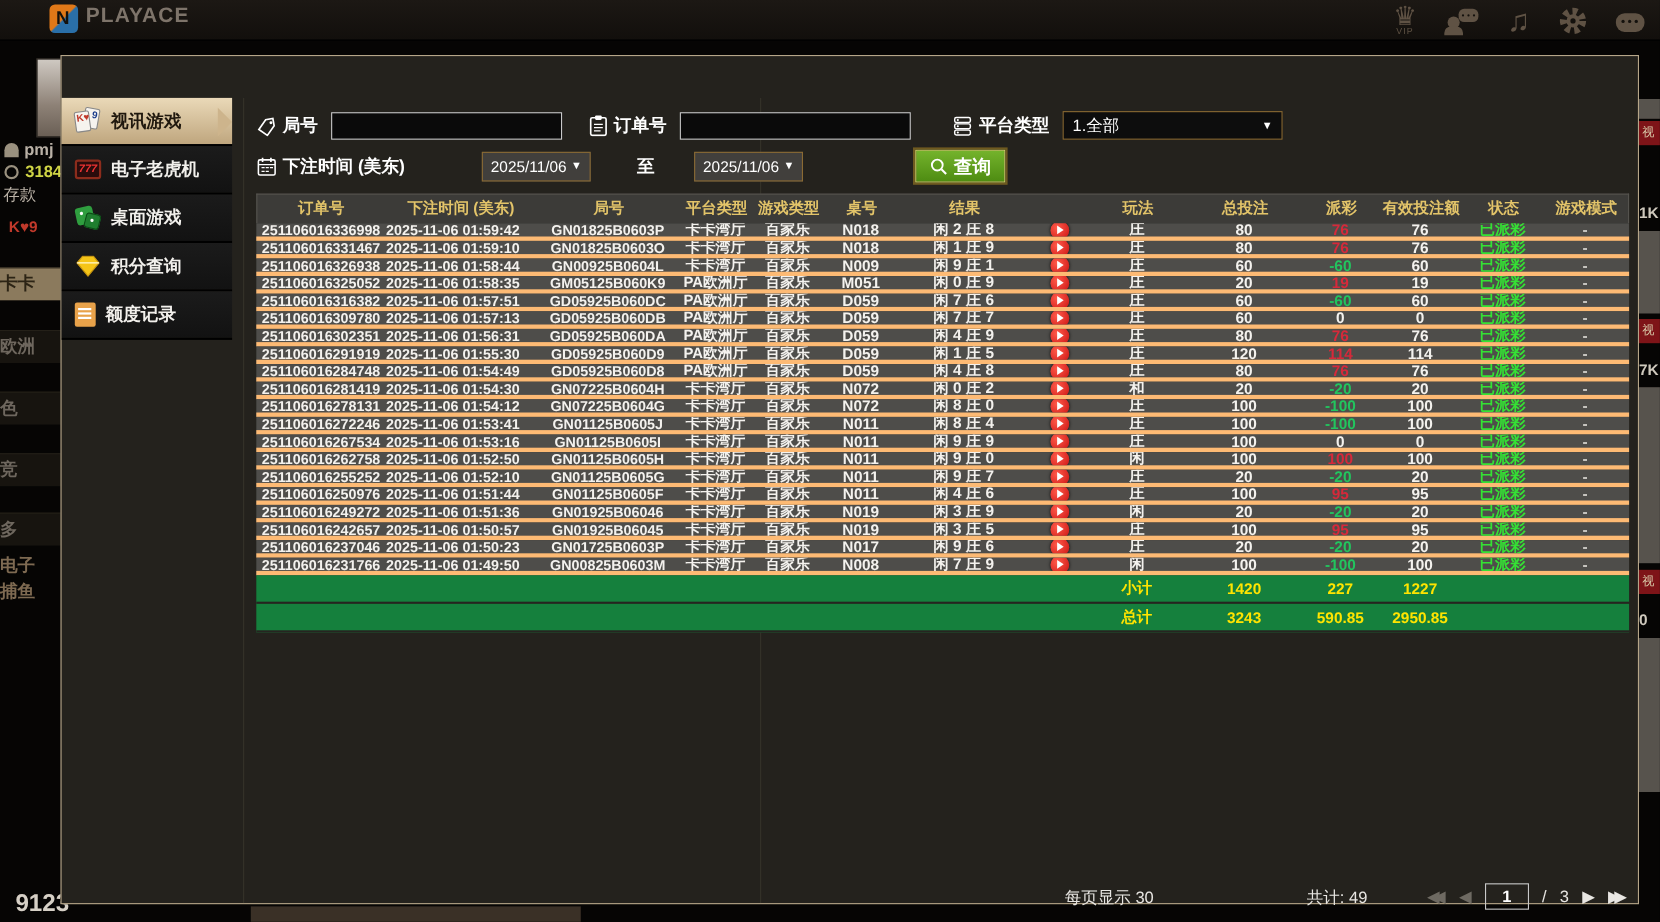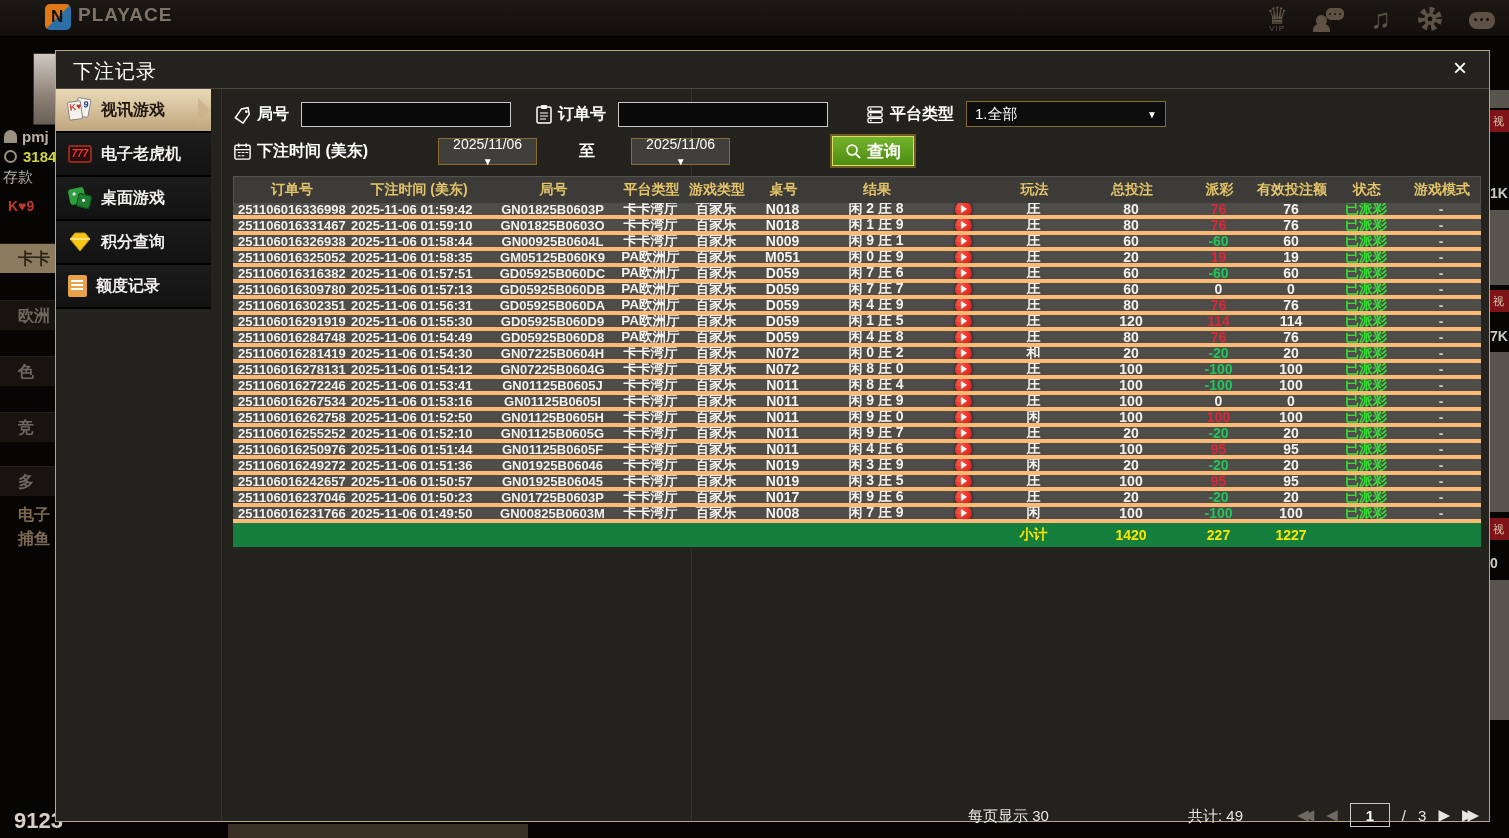--- a/index.html
+++ b/index.html
@@ -34,21 +34,21 @@
   .bgfrag { z-index:1; color:#8d8478; }
   #bg-avatar { left:33px; top:53px; width:72px; height:72px;
     background:linear-gradient(#cfc9c2,#8d8176 60%,#6a5f55); border:1px solid #3a352e; }
   #bg-user { left:4px; top:128px; color:#b9b1a6; font-weight:bold; font-size:15px; display:flex; gap:5px; align-items:center;}
   #bg-bal { left:4px; top:148px; color:#cfd445; font-weight:bold; font-size:15px; display:flex; gap:6px; align-items:center;}
   .coin { width:13px; height:13px; border:2px solid #9a917f; border-radius:50%; display:inline-block; }
   .phead { width:13px; height:13px; background:#9a917f; border-radius:50% 50% 0 0; display:inline-block; }
   #bg-dep { left:3px; top:168px; color:#b9b1a6; font-weight:normal; font-size:15px; }
   #bg-cards { left:8px; top:198px; font-size:14px; color:#c0392b; font-weight:bold; }
   .bg-item { left:0; width:56px; height:30px; color:#6e675e; font-weight:bold; font-size:16px;
-    padding-left:18px; line-height:30px; background:#17140f; border-top:1px solid #242018; }
+    line-height:30px; background:#17140f; border-top:1px solid #242018; }
   #bg-kk { top:243px; background:#8b7a5d; color:#2c2415; }
   #bg-oz { top:300px; } #bg-se { top:356px; } #bg-jing { top:412px; } #bg-duo { top:466px; }
   #bg-dz { top:500px; color:#7e6a52; background:none; border:none;}
   #bg-by { top:524px; color:#7e6a52; background:none; border:none;}
   #bg-num { left:14px; top:808px; color:#d6d0c6; font-weight:bold; font-size:22px; }
   .bg-right { left:1488px; width:21px; }
   .rbadge { position:absolute; left:0; width:21px; height:22px; background:#7e1418; color:#d8c9a8; font-size:11px; text-align:center; line-height:22px;}
   .rtxt { position:absolute; left:2px; color:#cfc9bd; font-weight:bold; font-size:14px; }
   .rblock { position:absolute; left:0; width:21px; background:#57534d; }
   #bg-photo2 { left:228px; top:824px; width:300px; height:14px; background:#3a3026; }
@@ -90,21 +90,21 @@
   #content { position:absolute; left:155px; top:38px; right:0; bottom:0; }
   .ghostline { position:absolute; top:0; bottom:0; width:1px; background:#5a5244; opacity:.35; }
 
   .flt-row { position:absolute; left:22px; display:flex; align-items:center; }
   .flabel { color:#fff; font-weight:bold; font-size:16px; display:flex; align-items:center; gap:5px; }
   .finput { width:210px; height:25px; background:#0a0a0a; border:1px solid #c9c9c9; color:#fff;
     font-size:14px; padding:0 5px; }
   .fselect { width:200px; height:25px; background:#0d0d0d; border:1px solid #8a6a33; color:#fff;
     font-size:15px; display:flex; align-items:center; justify-content:space-between; padding:12px 8px; cursor:pointer;}
   .dsel { width:99px; height:27px; background:#413f3c; border:1px solid #8a6a33; color:#fff;
-    font-size:14px; display:flex; align-items:center; justify-content:center; gap:4px; cursor:pointer;flex-direction:column; }
+    font-size:14px; display:flex; align-items:center; justify-content:center; gap:4px; cursor:pointer; }
   .caret { font-size:10px; }
   #btn-search { margin-left:0; height:30px; padding:0 12px; background:linear-gradient(#74b32c,#4e8c12);
     border:1px solid #d8e06a; outline:2px solid #6f5a20; color:#fff; font-weight:bold; font-size:17px;
     display:flex; align-items:center; gap:5px; cursor:pointer; }
 
   
   #btable { position:absolute; left:22px; top:87px; width:1248px; }
   .grid { display:grid; grid-template-columns:116px 138px 131px 65px 66px 67px 120px 55px 85px 110px 65px 80px 70px 80px; }
   #thead { height:27px; background:#3c3b38; border:1px solid #55534e; border-bottom:none; }
   #thead .cell { color:#e3c469; font-weight:bold; font-size:14px; }
@@ -200,24 +200,20 @@
   <span class="rblock" style="top:120px;height:75px"></span>
   <span class="rbadge" style="top:200px">视</span>
   <span class="rtxt" style="top:238px">7K</span>
   <span class="rblock" style="top:262px;height:160px"></span>
   <span class="rbadge" style="top:428px">视</span>
   <span class="rtxt" style="top:465px">0</span>
   <span class="rblock" style="top:490px;height:140px"></span>
 </div>
 
 <div id="modal">
-  <div id="titlebar">
-    <span id="mtitle">下注记录</span>
-    <span id="mclose">×</span>
-  </div>
 
   <div id="sbar">
     <div class="s-item active">
       <span class="ic-cards">
         <span class="card c1">9</span>
           <span class="card c2">K♥</span>
       </span>
       <span>视讯游戏</span>
     </div>
     <div class="s-item">
@@ -734,20 +730,26 @@
             <span class="cell c-status">已派彩</span>
             <span class="cell c-mode">-</span>
           </div>
         </div>
       <div class="sumrow grid">
         <span class="cell s-label">小计</span>
         <span class="cell s-total">1420</span>
         <span class="cell s-payout">227</span>
         <span class="cell s-valid">1227</span>
       </div>
+      <div class="sumrow grid">
+        <span class="cell s-label">总计</span>
+        <span class="cell s-total">3243</span>
+        <span class="cell s-payout">590.85</span>
+        <span class="cell s-valid">2950.85</span>
+      </div>
     </div>
 
     <div id="pager">
       <span id="perpage">每页显示 30</span>
       <span id="totcount">共计: 49</span>
       <div id="pgctl">
         <span class="pg-arrow pg-dis dbl">◀◀</span>
         <span class="pg-arrow pg-dis">◀</span>
         <input id="pginput" value="1" style="">
         <span>/</span>

